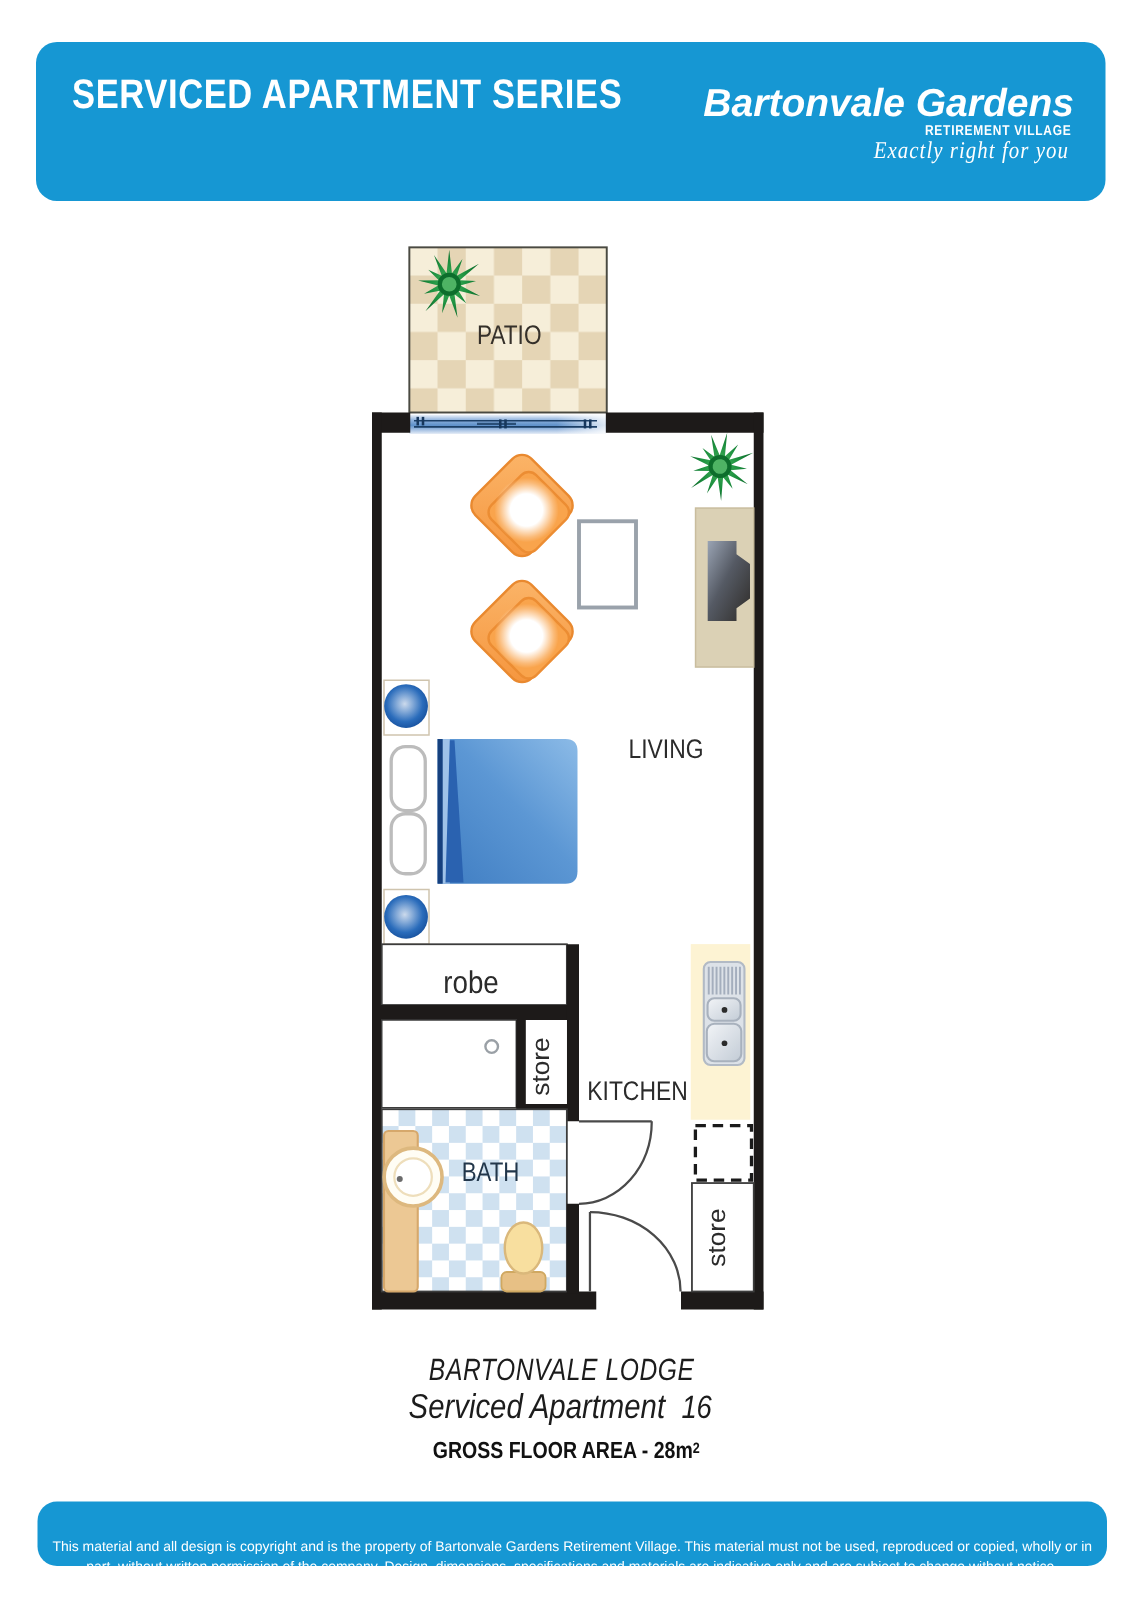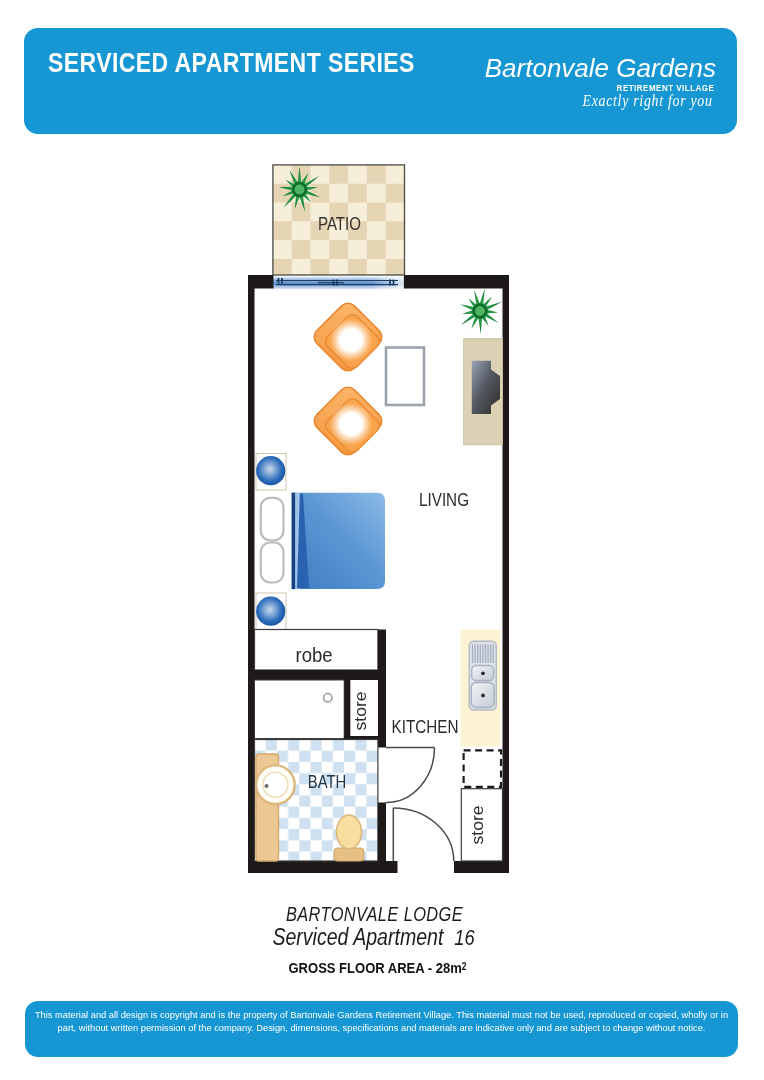--- a/index.html
+++ b/index.html
@@ -7,21 +7,21 @@
        font-family:"Liberation Sans", sans-serif;}
   .abs{position:absolute;}
 </style>
 </head>
 <body>
 
 <div class="abs" style="left:24px;top:28px;width:713px;height:106px;background:#1697d3;border-radius:14px;"></div>
 
 <div class="abs" style="left:48px;top:49px;line-height:1;color:#ffffff;font-size:27.5px;font-weight:bold;letter-spacing:0.5px;transform:scaleX(0.837);transform-origin:left top;white-space:nowrap;">SERVICED APARTMENT SERIES</div>
 
-<div class="abs" style="right:48px;top:54.5px;line-height:1;text-align:right;color:#ffffff;font-size:26px;font-weight:normal;font-style:italic;white-space:nowrap;">Bartonvale Gardens</div>
+<div class="abs" style="right:48px;top:54.5px;line-height:1;text-align:right;color:#ffffff;font-size:26px;font-weight:bold;font-style:italic;white-space:nowrap;">Bartonvale Gardens</div>
 
 <div class="abs" style="right:50px;top:82.5px;line-height:1;text-align:right;color:#ffffff;font-size:9.5px;font-weight:bold;letter-spacing:0.6px;transform:scaleX(0.84);transform-origin:right top;white-space:nowrap;">RETIREMENT VILLAGE</div>
 
 <div class="abs" style="right:51px;top:93px;line-height:1;text-align:right;color:#ffffff;font-size:16px;font-style:italic;font-family:'Liberation Serif',serif;letter-spacing:0.8px;transform:scaleX(0.87);transform-origin:right top;white-space:nowrap;">Exactly right for you</div>
 
 <svg class="abs" style="left:0;top:0;" width="764" height="1080" viewBox="0 0 764 1080">
   <defs>
     <pattern id="patioChk" x="272.9" y="164.9" width="37.6" height="37.6" patternUnits="userSpaceOnUse">
       <rect width="37.6" height="37.6" fill="#f6eed9"></rect>
       <rect x="18.8" width="18.8" height="18.8" fill="#e5d5b5"></rect>
@@ -256,16 +256,16 @@
     <path d="M393.3 808 A60.4 53 0 0 1 453.7 861"></path>
   </g>
 </svg>
 
 <div class="abs" style="left:0;top:903.5px;width:749px;line-height:1;text-align:center;font-size:20.5px;font-style:italic;letter-spacing:0.5px;color:#1c1c1c;transform:scaleX(0.8);white-space:nowrap;">BARTONVALE LODGE</div>
 
 <div class="abs" style="left:0;top:926px;width:747px;line-height:1;text-align:center;font-size:23px;font-style:italic;color:#1c1c1c;transform:scaleX(0.85);white-space:nowrap;">Serviced Apartment&nbsp;&nbsp;<span style="font-size:21.5px;">16</span></div>
 
 <div class="abs" style="left:0;top:960px;width:755px;line-height:1;text-align:center;font-size:15.5px;font-weight:bold;color:#111;transform:scaleX(0.84);white-space:nowrap;">GROSS FLOOR AREA - 28m<span style="font-size:10px;vertical-align:3.5px;">2</span></div>
 
-<div class="abs" style="left:25px;top:1001px;width:713px;height:56px;background:#1697d3;border-radius:13px;color:#ffffff;font-size:9.3px;line-height:13px;text-align:center;padding-top:8px;box-sizing:border-box;">
+<div class="abs" style="left:25px;top:1001px;width:713px;height:43px;background:#1697d3;border-radius:13px;color:#ffffff;font-size:9.3px;line-height:13px;text-align:center;padding-top:24px;box-sizing:border-box;">
 This material and all design is copyright and is the property of Bartonvale Gardens Retirement Village. This material must not be used, reproduced or copied, wholly or in<br>
 part, without written permission of the company. Design, dimensions, specifications and materials are indicative only and are subject to change without notice.
 </div>
 
 </body></html>

